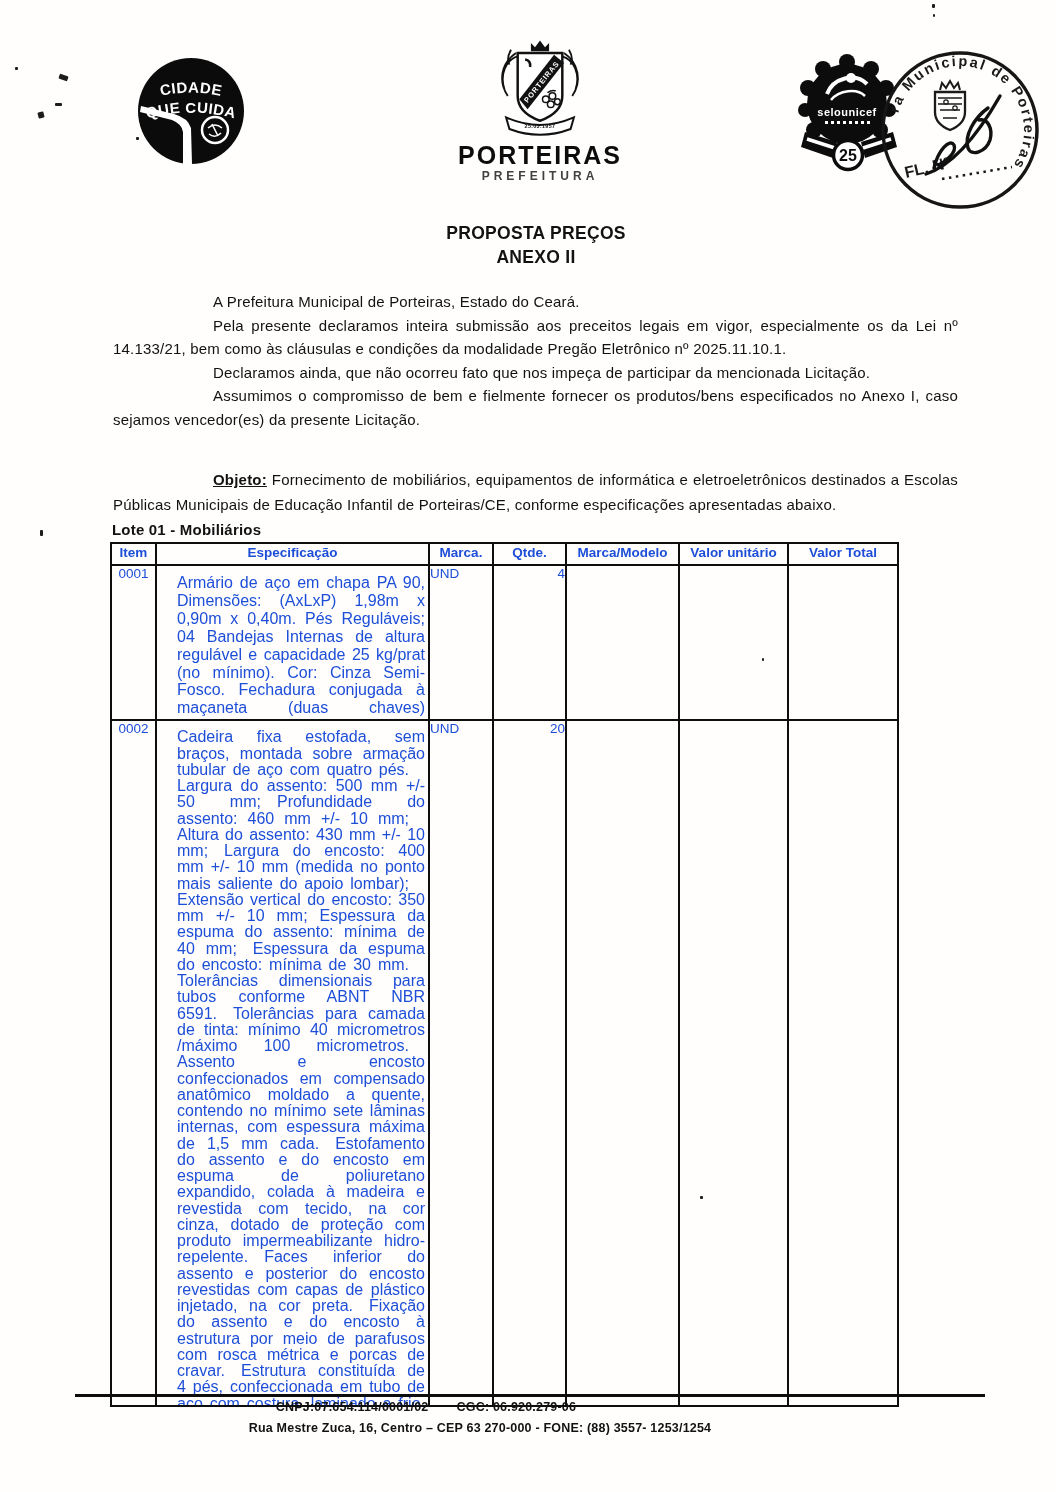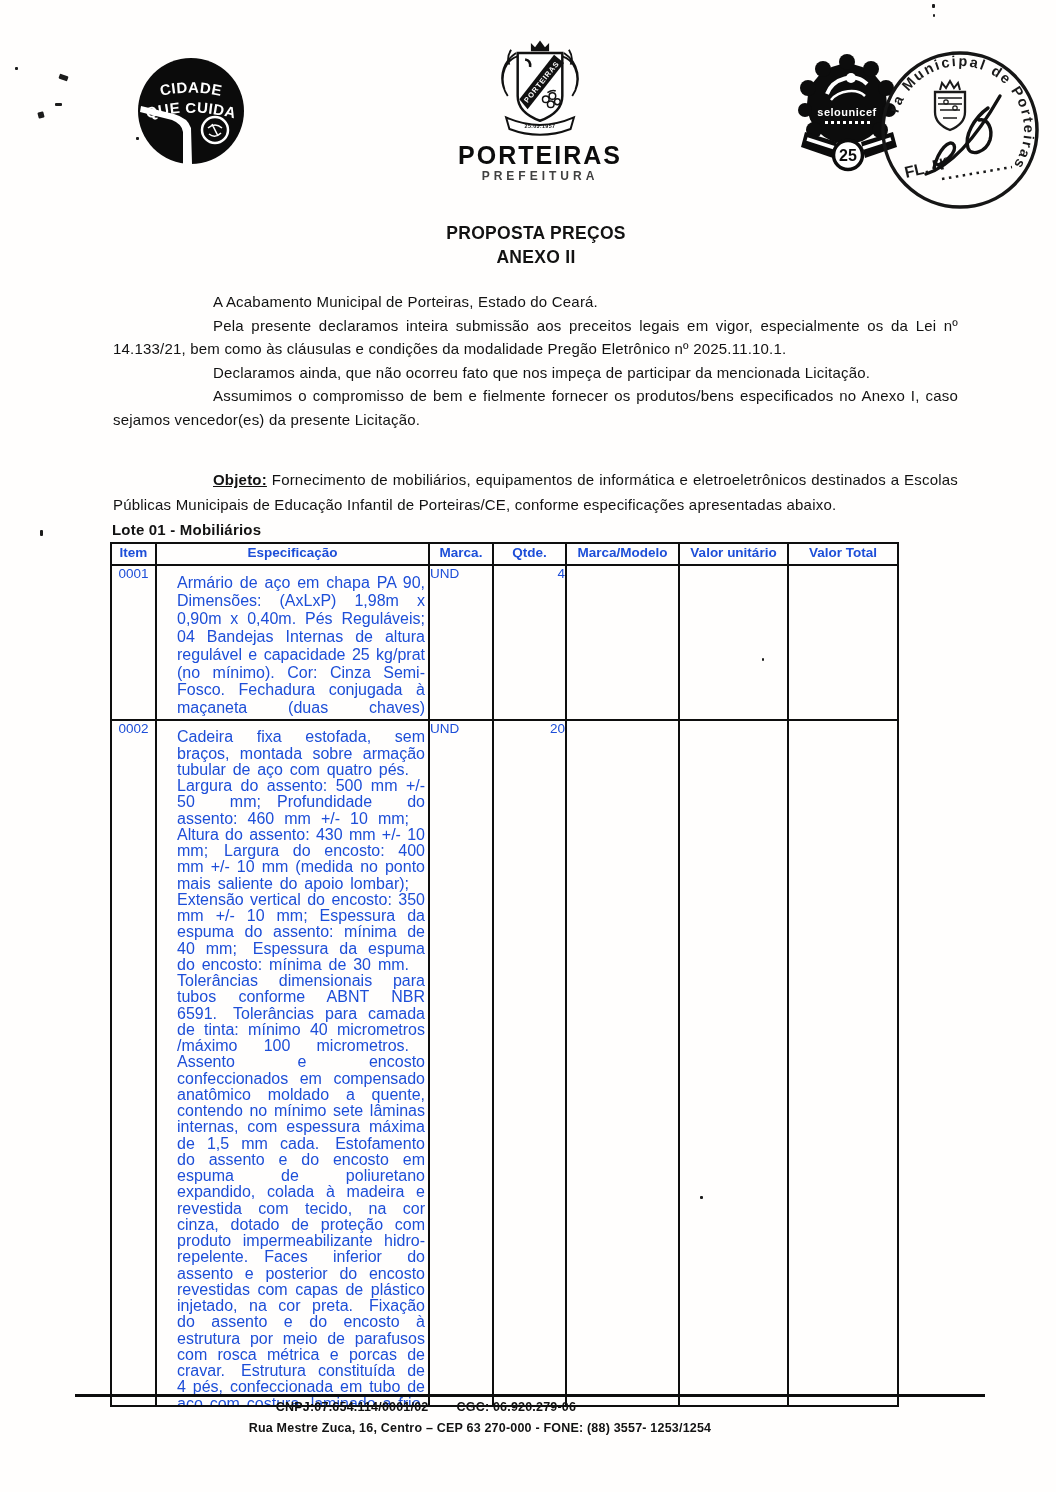--- a/index.html
+++ b/index.html
@@ -184,21 +184,21 @@
       <path d="M112,62 C98,72 88,90 92,102 C95,111 110,106 114,94 C117,83 112,72 103,74"></path>
     </g>
   </svg>
 
   <div class="abs doc-title">
     <div>PROPOSTA PREÇOS</div>
     <div>ANEXO II</div>
   </div>
 
   <div class="abs para-block">
-    <p>A Acabamento Municipal de Porteiras, Estado do Ceará.</p>
+    <p>A Prefeitura Municipal de Porteiras, Estado do Ceará.</p>
     <p>Pela presente declaramos inteira submissão aos preceitos legais em vigor, especialmente os da Lei nº 14.133/21, bem como às cláusulas e condições da modalidade Pregão Eletrônico nº 2025.11.10.1.</p>
     <p>Declaramos ainda, que não ocorreu fato que nos impeça de participar da mencionada Licitação.</p>
     <p>Assumimos o compromisso de bem e fielmente fornecer os produtos/bens especificados no Anexo I, caso sejamos vencedor(es) da presente Licitação.</p>
   </div>
 
   <p class="abs objeto"><span class="lbl">Objeto:</span>&nbsp;<span>Fornecimento de mobiliários, equipamentos de informática e eletroeletrônicos destinados a Escolas Públicas Municipais de Educação Infantil de Porteiras/CE, conforme especificações apresentadas abaixo.</span></p>
 
   <div class="abs lote-label">Lote 01 - Mobiliários</div>
 
   <table class="items">

